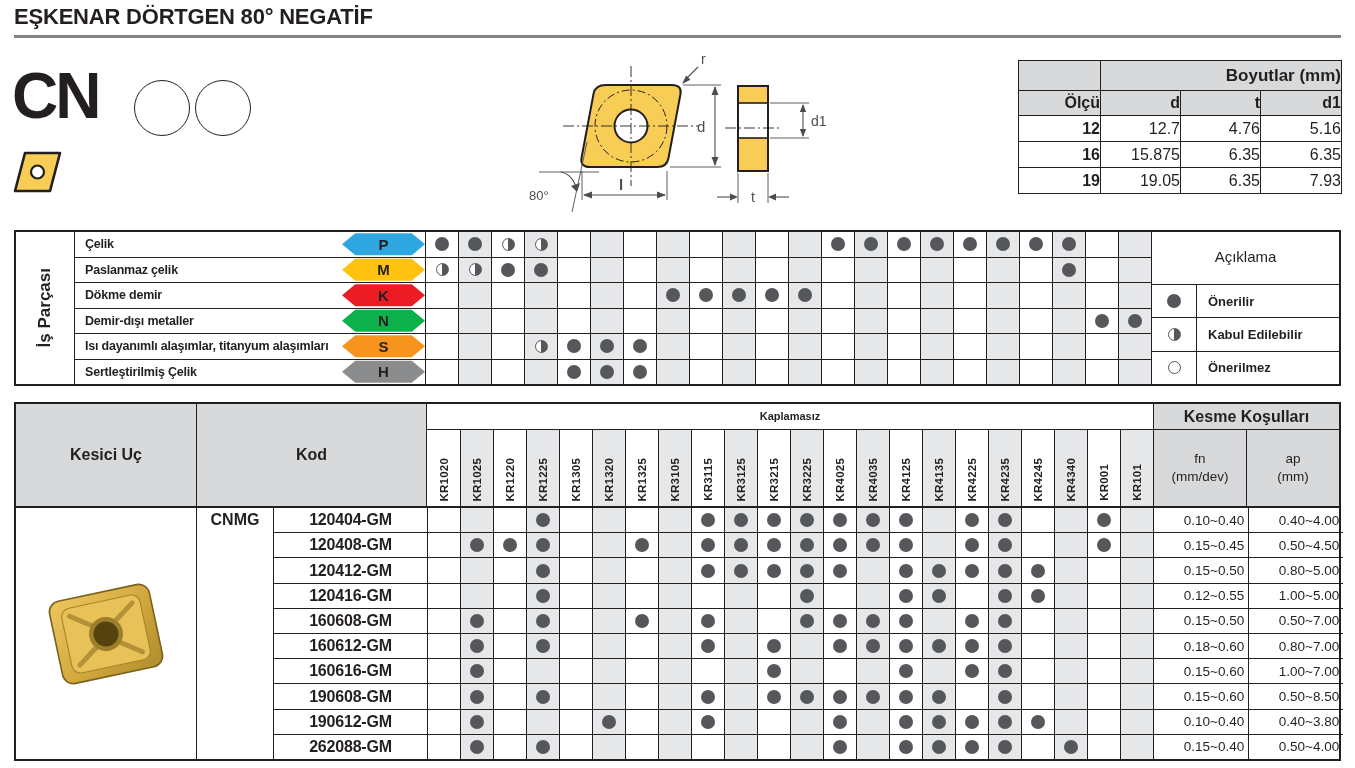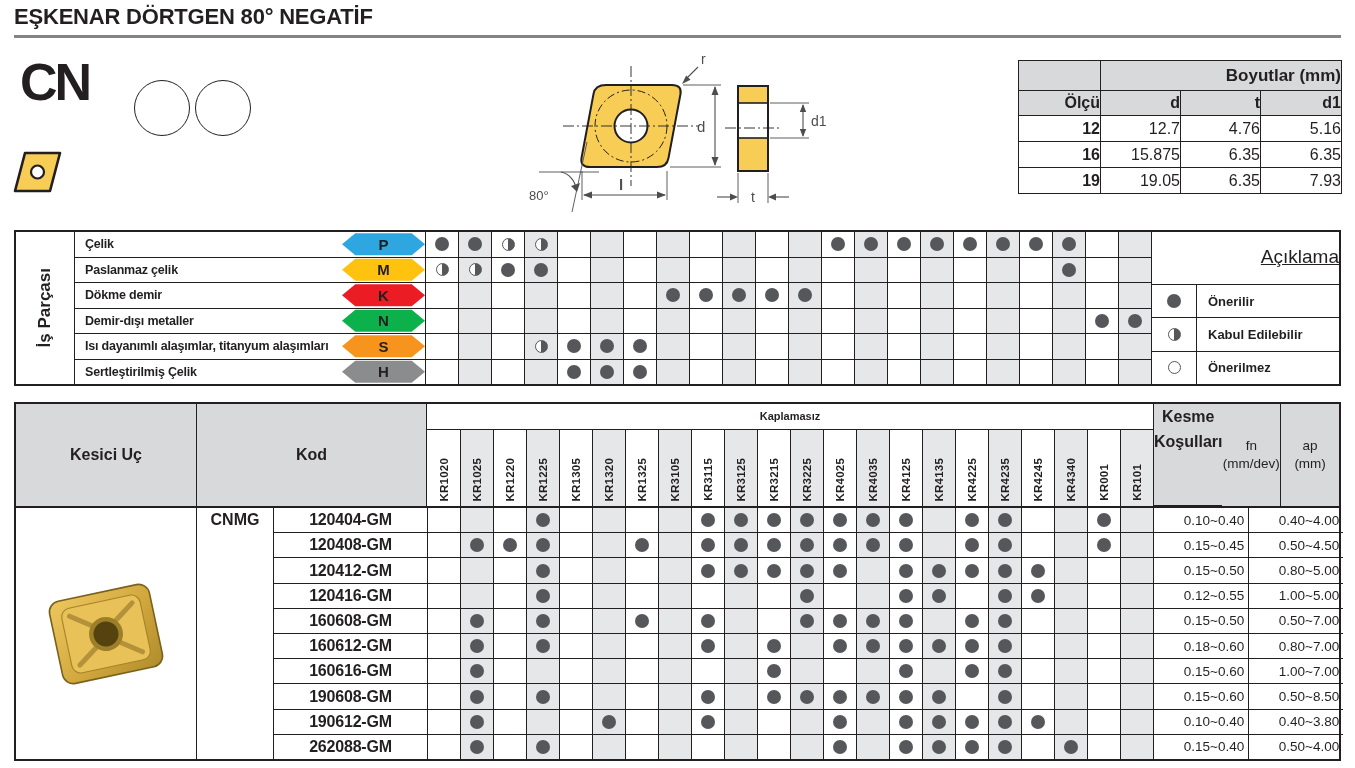--- a/index.html
+++ b/index.html
@@ -6,21 +6,21 @@
   :root { --ln: #231F20; --shade: #E6E7E8; --hdr: #D8D9DA; --dot: #56575A; }
   html,body { background:#fff; }
   body { width:1355px; height:768px; position:relative; font-family:"Liberation Sans", sans-serif; color:var(--ln); overflow:hidden; }
   .canvas { position:absolute; inset:0; }
 
   
   .page-title { position:absolute; left:14px; top:4px; font-size:22px; font-weight:700; letter-spacing:-0.2px; }
   .rule { position:absolute; left:14px; top:35px; width:1327px; height:3px; background:#838487; }
 
   
-  .cn { position:absolute; left:12px; top:56px; font-size:52px; font-weight:700; letter-spacing:-3px; line-height:1;margin-left:8px; }
+  .cn { position:absolute; left:12px; top:64px; font-size:64px; font-weight:700; letter-spacing:-3px; line-height:1; }
   .circle-icon { position:absolute; top:80px; width:56px; height:56px; border:1.4px solid var(--ln); border-radius:50%; background:#fff; }
   .c1 { left:134px; } .c2 { left:195px; }
   .insert-icon { position:absolute; left:12px; top:150px; }
 
   
   .drawing { position:absolute; left:525px; top:50px; }
   .drawing text { font-family:"Liberation Sans", sans-serif; fill:#4d4d4f; }
 
   
   .dims { position:absolute; left:1018px; top:60px; border-collapse:collapse; table-layout:fixed; }
@@ -46,40 +46,40 @@
   .mat-table { position:absolute; left:14px; top:230px; width:1327px; height:156px; border:2px solid var(--ln); display:flex; background:#fff; }
   .mat-side { flex:0 0 59px; border-right:1px solid var(--ln); display:flex; align-items:center; justify-content:center; }
   .vside { writing-mode:vertical-rl; transform:rotate(180deg); font-weight:700; font-size:17px; }
   .mat-rows { flex:0 0 1076px; display:flex; flex-direction:column; }
   .mat-row { flex:1; display:flex; border-top:1px solid var(--ln); min-height:0; }
   .mat-row:first-child { border-top:none; }
   .mat-label { flex:0 0 267px; display:flex; align-items:center; padding-left:10px; font-weight:700; font-size:12.5px; letter-spacing:-0.2px; white-space:nowrap; }
   .mat-hex-cell { flex:0 0 83px; display:flex; align-items:center; justify-content:center; }
   .hex { width:83px; height:23px; clip-path:polygon(0 50%,16% 2%,84% 2%,100% 50%,84% 98%,16% 98%); display:flex; align-items:center; justify-content:center; font-weight:700; font-size:15px; color:#231F20; }
   .legend { flex:1; border-left:1.5px solid var(--ln); display:flex; flex-direction:column; }
-  .legend-title { height:52px; line-height:50px; text-align:right; font-size:19px; font-weight:400;text-decoration:underline; }
+  .legend-title { height:52px; line-height:50px; text-align:center; font-size:15px; font-weight:400; }
   .legend-item { flex:1; display:flex; border-top:1px solid var(--ln); min-height:0; }
   .legend-sym { flex:0 0 45px; border-right:1px solid var(--ln); display:flex; align-items:center; justify-content:center; }
   .legend-lab { flex:1; display:flex; align-items:center; padding-left:11px; font-weight:700; font-size:13px; }
 
   
   .prod-table { position:absolute; left:14px; top:402px; width:1327px; height:359px; border:2px solid var(--ln); display:flex; flex-direction:column; background:#fff; }
   .pt-header { flex:0 0 104px; display:flex; border-bottom:2px solid var(--ln); }
   .pt-kesici { flex:0 0 181px; background:var(--hdr); border-right:1px solid var(--ln); display:flex; align-items:center; justify-content:center; font-weight:700; font-size:16px; }
   .pt-kod { flex:0 0 230px; background:var(--hdr); border-right:1px solid var(--ln); display:flex; align-items:center; justify-content:center; font-weight:700; font-size:16px; }
   .pt-grades { flex:0 0 726px; display:flex; flex-direction:column; }
   .pt-strip { flex:0 0 26px; display:flex; border-bottom:1px solid var(--ln); }
   .pt-coated { flex:0 0 660px; border-right:1px solid var(--ln); text-align:center; line-height:25px; font-weight:700; font-size:15px; }
   .pt-uncoated { flex:1; text-align:center; line-height:25px; font-weight:700; font-size:11px; }
   .pt-gradecells { flex:1; display:flex; }
   .gcell { flex:0 0 33px; border-left:1px solid var(--ln); display:flex; align-items:flex-end; justify-content:center; padding-bottom:5px; background:#fff; }
   .gcell:first-child { border-left:none; }
   .gcell.shade { background:var(--shade); }
   .vlabel { writing-mode:vertical-rl; transform:rotate(180deg); font-weight:700; font-size:11.5px; letter-spacing:0.2px; }
-  .pt-cond { flex:1; border-left:1.5px solid var(--ln); display:flex; flex-direction:row; }
+  .pt-cond { flex:1; border-left:1.5px solid var(--ln); display:flex; flex-direction:column; }
   .pt-cond-title { flex:0 0 26px; background:var(--hdr); border-bottom:1px solid var(--ln); text-align:center; line-height:25px; font-weight:700; font-size:16px; }
   .pt-cond-sub { flex:1; display:flex; }
   .cond-cell { flex:1; background:var(--hdr); display:flex; flex-direction:column; align-items:center; justify-content:center; font-size:13.5px; line-height:1.35; }
   .cond-cell:first-child { border-right:1px solid var(--ln); }
 
   .pt-body { flex:1; display:flex; }
   .pt-insert { flex:0 0 181px; border-right:1px solid var(--ln); display:flex; align-items:center; justify-content:center; }
   .pt-series { flex:0 0 77px; border-right:1px solid var(--ln); text-align:center; font-weight:700; font-size:16px; padding-top:3px; }
   .pt-rows { flex:1; display:flex; flex-direction:column; }
   .prow { flex:1; display:flex; border-top:1px solid var(--ln); min-height:0; }

